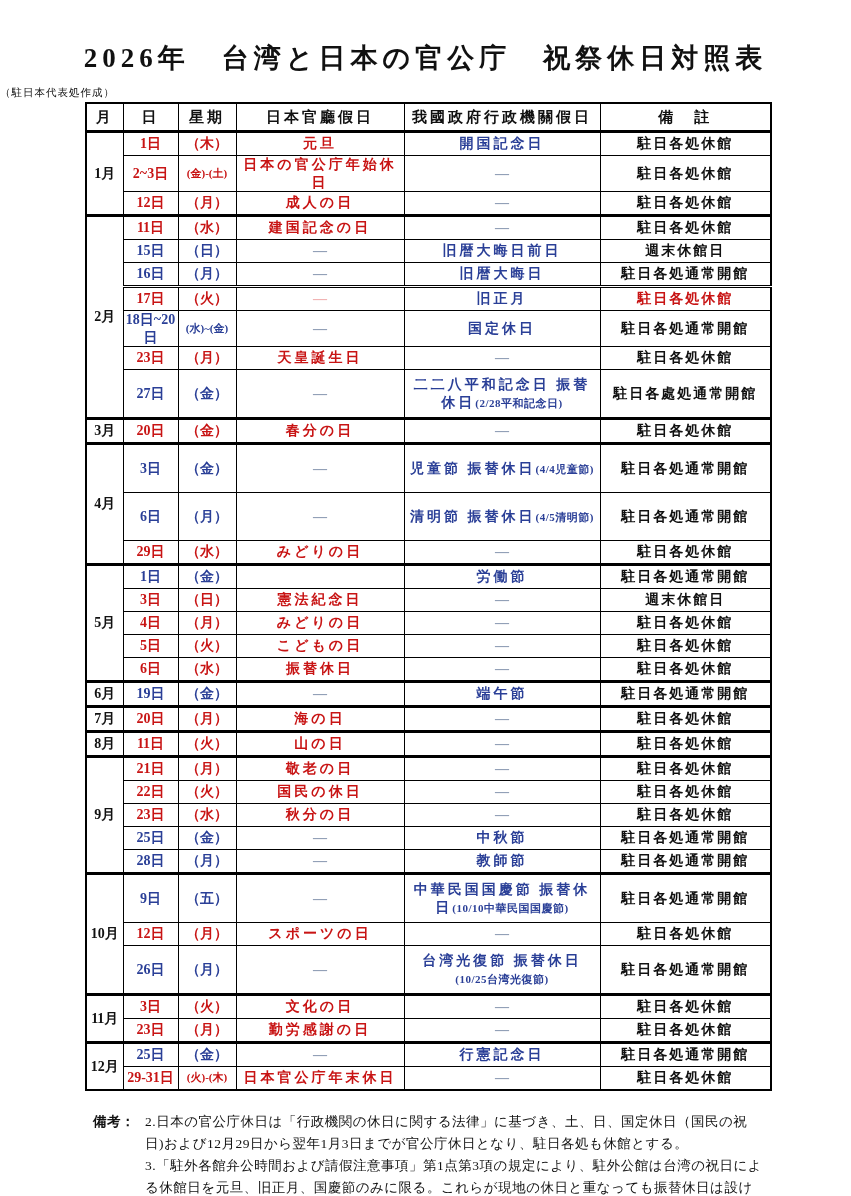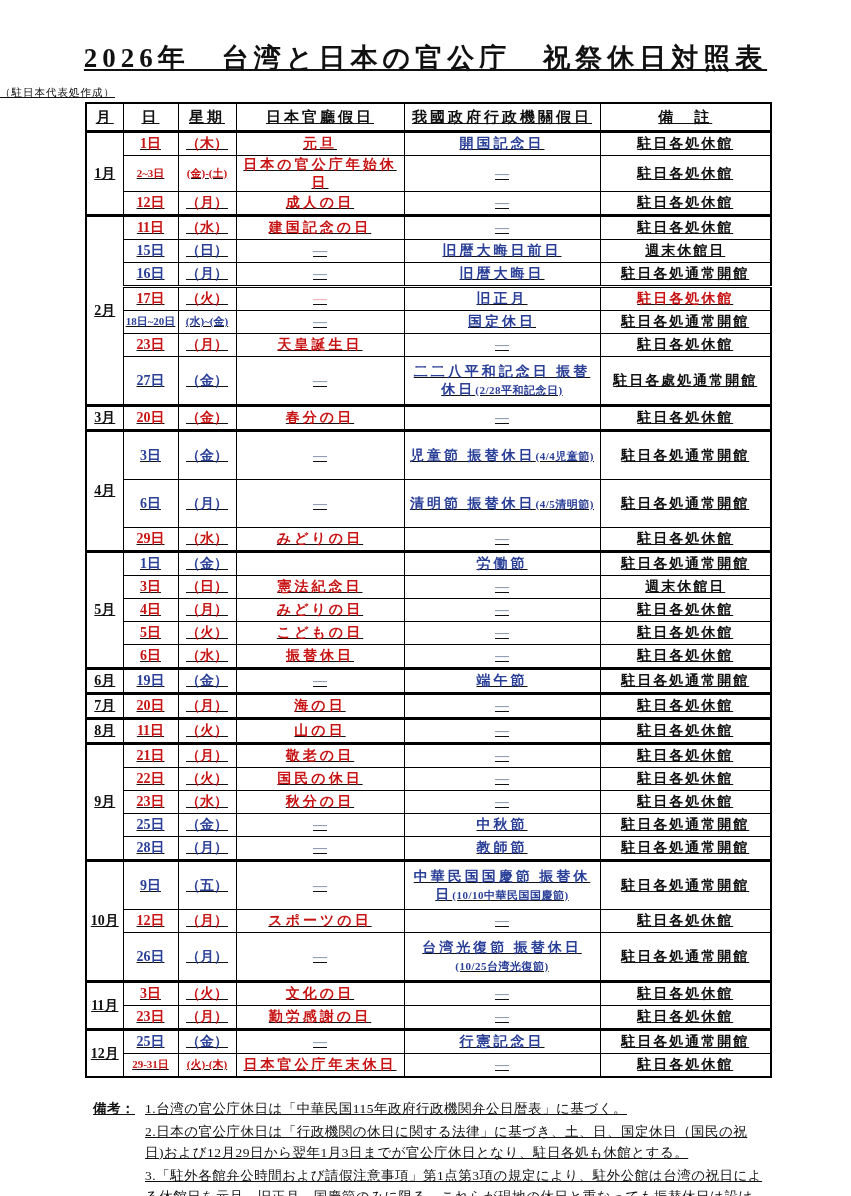--- a/index.html
+++ b/index.html
@@ -3,21 +3,20 @@
 <meta charset="utf-8">
 <style>
   html,body{margin:0;padding:0;background:#ffffff;}
   .page{
     position:relative;
     width:851px;height:1196px;
     background:#ffffff;
     font-family:"Liberation Serif","DejaVu Serif",serif;
     color:#111;
     overflow:hidden;
-    text-decoration:underline;
   }
   .title{
     text-align:center;
     font-size:27px;
     font-weight:bold;
     letter-spacing:5px;
     padding-top:40px;
     color:#111;
   }
   .subtitle{
@@ -63,21 +62,21 @@
   tr.thick-top td{border-top:3px double #000;}
   tr.tall td{height:47px;}
   td.month{
     font-size:16px;
     font-weight:bold;
     letter-spacing:0;
     color:#111;
   }
   td.day{font-weight:bold;font-size:13.5px;letter-spacing:0;}
   td.wd{font-size:14px;font-weight:bold;letter-spacing:0;}
-  tr.small-dw td.day{font-size:11px;}
+  tr.small-dw td.day{font-size:14px;}
   tr.small-dw td.wd{font-size:11px;letter-spacing:0;text-align:center;}
   td.jp, td.tw{font-size:15px;font-weight:bold;letter-spacing:3px;}
   td.note{font-size:12px;font-weight:bold;letter-spacing:2px;}
   .red{color:#c81414;}
   .blue{color:#2a3f97;}
   .dash{color:#8a99b2;font-weight:bold;letter-spacing:0;}
   .dash.pink{color:#f0aeae;}
   .note-red{color:#c81414;}
   .sub{font-size:11px;letter-spacing:0.5px;}
   .notes{
@@ -375,19 +374,18 @@
           <td class="tw"><span class="dash">—</span></td>
           <td class="note">駐日各処休館</td>
         </tr>
       </tbody>
   </table>
 
   <div class="notes">
     <div class="notes-row">
       <div class="notes-label">備考：</div>
       <div class="notes-items" id="notes-items">
-          <div class="note-item">1.台湾の官公庁休日は「中華民国115年政府行政機関弁公日暦表」に基づく。</div>
           <div class="note-item">2.日本の官公庁休日は「行政機関の休日に関する法律」に基づき、土、日、国定休日（国民の祝日)および12月29日から翌年1月3日までが官公庁休日となり、駐日各処も休館とする。</div>
           <div class="note-item">3.「駐外各館弁公時間および請假注意事項」第1点第3項の規定により、駐外公館は台湾の祝日による休館日を元旦、旧正月、国慶節のみに限る。これらが現地の休日と重なっても振替休日は設けない。</div>
         </div>
     </div>
   </div>
 </div>
 
 </body></html>

